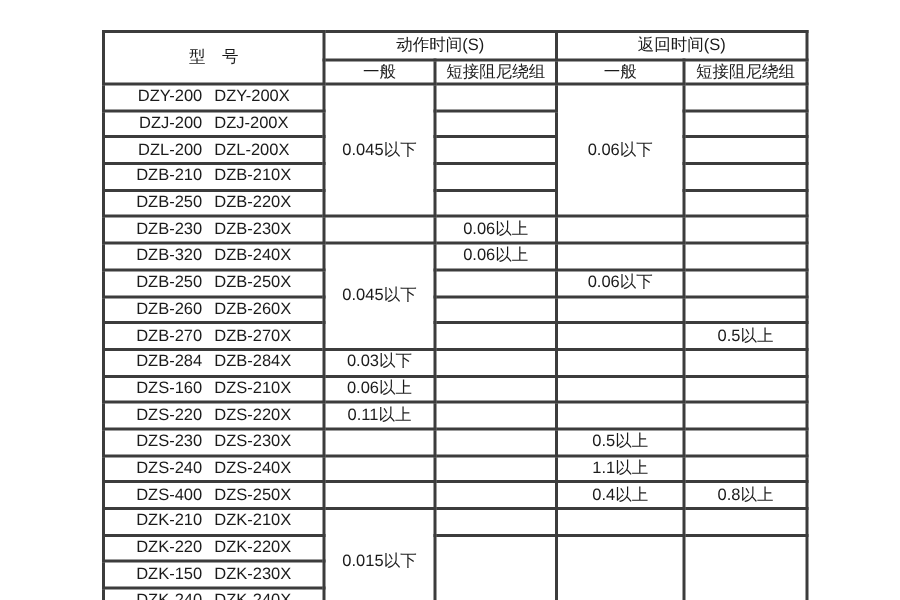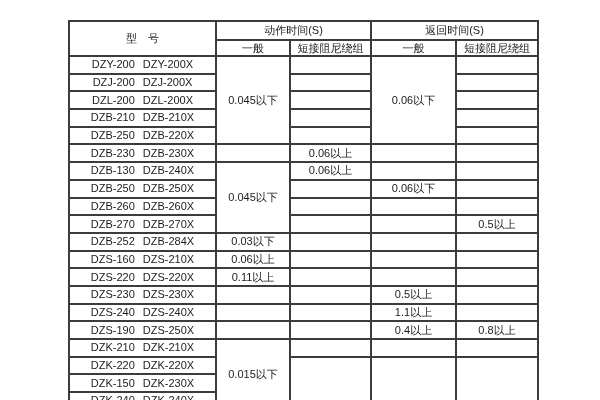--- a/index.html
+++ b/index.html
@@ -113,21 +113,21 @@
             </div>
           </td>
           <td rowspan="1"></td>
           <td rowspan="1">0.06以上</td>
           <td rowspan="1"></td>
           <td rowspan="1"></td>
         </tr>
         <tr>
           <td>
             <div class="pair">
-              <span>DZB-130</span>
+              <span>DZB-320</span>
               <span>DZB-240X</span>
             </div>
           </td>
           <td rowspan="4">0.045以下</td>
           <td rowspan="1">0.06以上</td>
           <td rowspan="1"></td>
           <td rowspan="1"></td>
         </tr>
         <tr>
           <td>
@@ -158,21 +158,21 @@
               <span>DZB-270X</span>
             </div>
           </td>
           <td rowspan="1"></td>
           <td rowspan="1"></td>
           <td rowspan="1">0.5以上</td>
         </tr>
         <tr>
           <td>
             <div class="pair">
-              <span>DZB-252</span>
+              <span>DZB-284</span>
               <span>DZB-284X</span>
             </div>
           </td>
           <td rowspan="1">0.03以下</td>
           <td rowspan="1"></td>
           <td rowspan="1"></td>
           <td rowspan="1"></td>
         </tr>
         <tr>
           <td>
@@ -218,21 +218,21 @@
             </div>
           </td>
           <td rowspan="1"></td>
           <td rowspan="1"></td>
           <td rowspan="1">1.1以上</td>
           <td rowspan="1"></td>
         </tr>
         <tr>
           <td>
             <div class="pair">
-              <span>DZS-190</span>
+              <span>DZS-400</span>
               <span>DZS-250X</span>
             </div>
           </td>
           <td rowspan="1"></td>
           <td rowspan="1"></td>
           <td rowspan="1">0.4以上</td>
           <td rowspan="1">0.8以上</td>
         </tr>
         <tr>
           <td>

